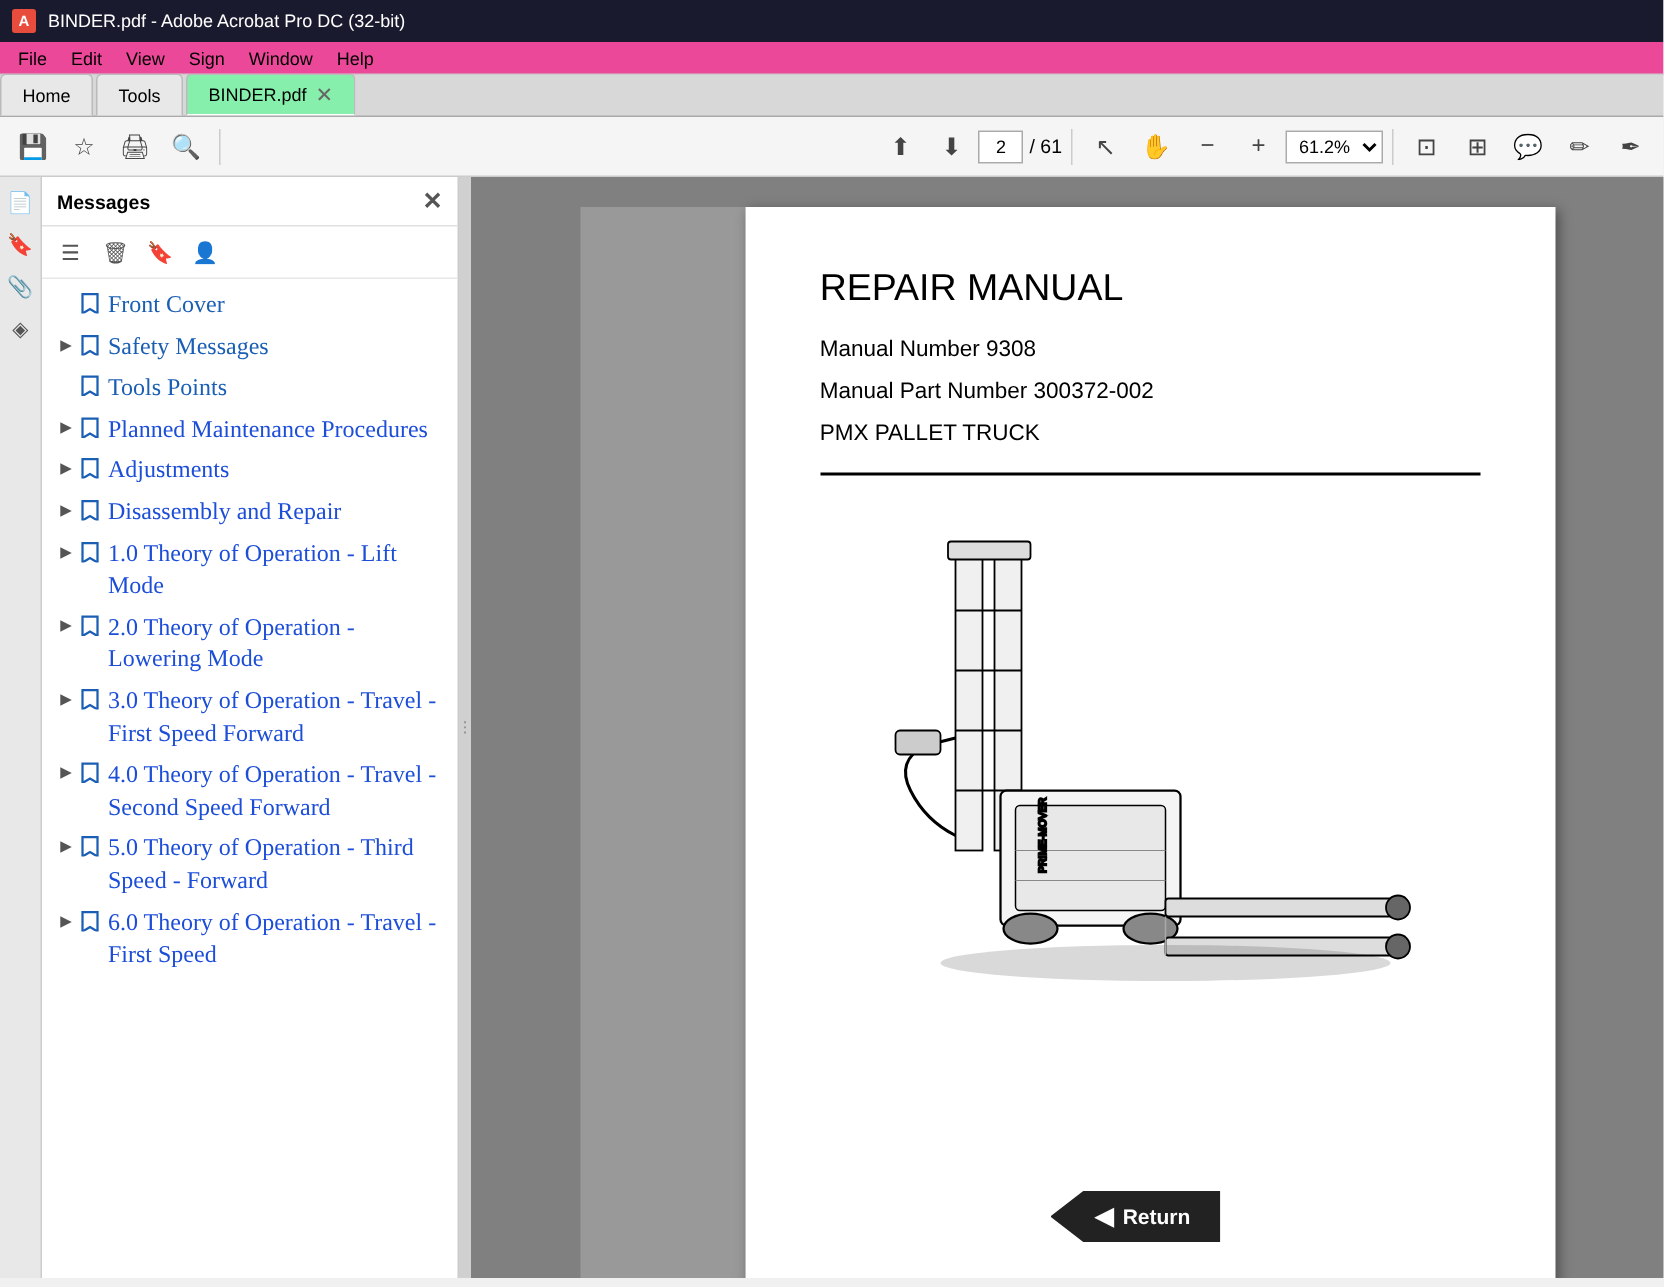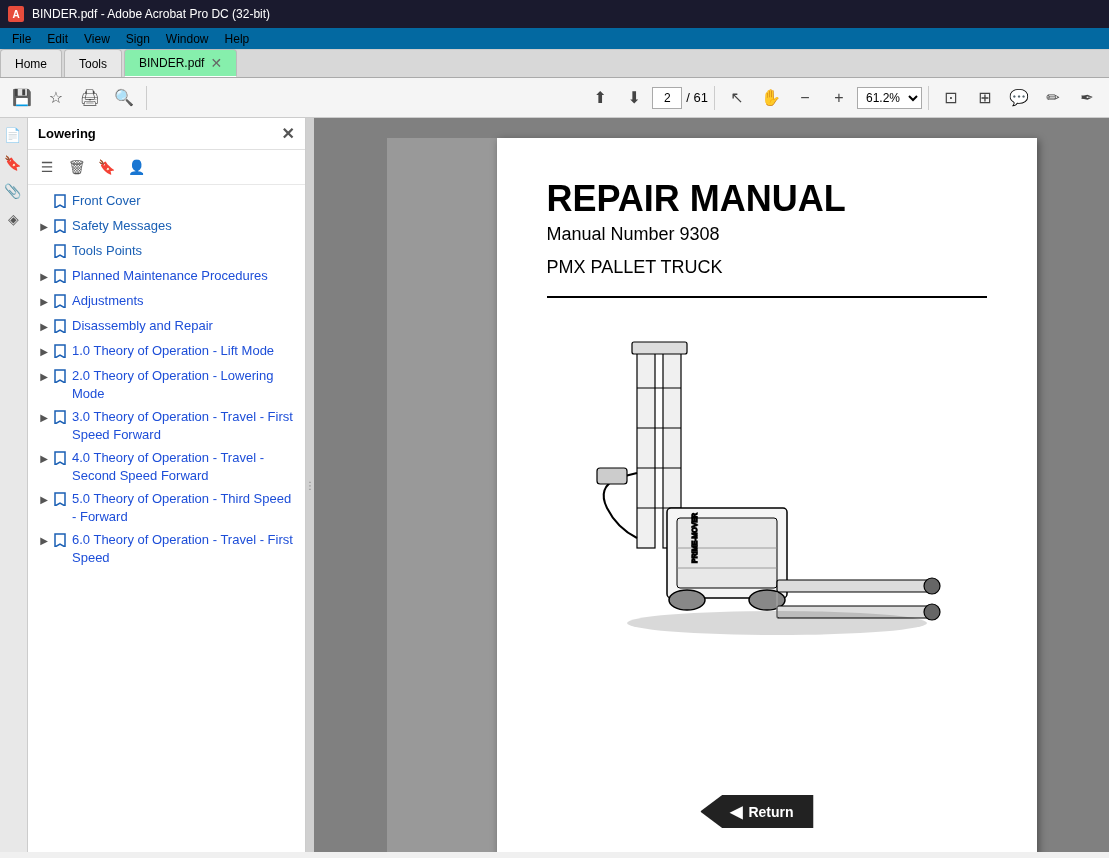--- a/index.html
+++ b/index.html
@@ -12,21 +12,21 @@
       height: 28px;
       display: flex;
       align-items: center;
       padding: 0 8px;
       font-size: 12px;
       gap: 8px;
     }
     .title-bar-icon { width: 16px; height: 16px; background: #e74c3c; border-radius: 2px; display: flex; align-items: center; justify-content: center; font-size: 10px; color: #fff; font-weight: bold; }
     .title-text { flex: 1; }
     .menu-bar {
-      background: #0369a1;
+      background: #ec4899;
       height: 22px;
       display: flex;
       align-items: center;
       padding: 2px 4px;
       border-bottom: 1px solid #ccc;
       font-size: 12px;
     }
     .menu-item { padding: 2px 8px; cursor: pointer; }
 
     
@@ -156,24 +156,25 @@
       display: flex; align-items: center; justify-content: center;
       font-size: 10px; color: #555;
       cursor: pointer;
     }
     .bm-icon {
       width: 14px; min-width: 14px;
       margin-top: 2px;
     }
     .bm-icon svg { width: 12px; height: 14px; }
     .bm-label {
-      font-size: 13px;
+      font-size: 16px;
       color: #1a5fb4;
       line-height: 1.35;
       flex: 1;
+      font-family: Liberation Serif, serif;
     }
     .bm-label.orange { color: #1d4ed8; }
 
     
     .bookmarks-scroll {
       display: flex;
       flex: 1;
       overflow: hidden;
     }
     .bookmarks-content {
@@ -209,25 +210,26 @@
     
     .pdf-page {
       width: 540px;
       min-height: 780px;
       background: #fff;
       padding: 40px 50px;
       position: relative;
       box-shadow: 2px 2px 8px rgba(0,0,0,0.4);
     }
     .pdf-title {
-      font-size: 36px;
-      font-weight: bold;
+      font-size: 25px;
+      font-weight: normal;
+      margin-bottom: 14px;
       font-family: Arial, sans-serif;
     }
-    .pdf-info { font-size: 18px; line-height: 1.6; margin-bottom: 4px; }
+    .pdf-info { font-size: 15px; line-height: 1.6; margin-bottom: 4px; }
     .pdf-divider { border: none; border-top: 2px solid #000; margin: 14px 0; }
 
     
     .truck-illustration {
       width: 400px;
       height: 340px;
       margin: 20px auto;
       display: flex;
       align-items: center;
       justify-content: center;
@@ -299,21 +301,21 @@
 
   <div class="left-icons">
     <div class="left-icon">📄</div>
     <div class="left-icon active">🔖</div>
     <div class="left-icon">📎</div>
     <div class="left-icon">◈</div>
   </div>
 
   <div class="bookmarks-panel">
     <div class="bookmarks-header">
-      <span>Lowering</span>
+      <span>Messages</span>
       <span style="cursor:pointer; font-size:16px; color:#555;">✕</span>
     </div>
     <div class="bookmarks-toolbar">
       <div class="bm-btn" title="Options">☰</div>
       <div class="bm-btn" title="Delete">🗑</div>
       <div class="bm-btn" title="New">🔖</div>
       <div class="bm-btn" title="Search">👤</div>
     </div>
     <div class="bookmarks-scroll">
       <div class="bookmarks-content">
@@ -447,20 +449,21 @@
 
   <div class="scroll-divider">⋮</div>
 
   <div class="pdf-area">
 
     <div style="width:110px; min-height:780px; background:#999; margin-right:0;"></div>
 
     <div class="pdf-page">
       <div class="pdf-title">REPAIR MANUAL</div>
       <div class="pdf-info">Manual Number 9308</div>
+      <div class="pdf-info">Manual Part Number 300372-002</div>
       <div class="pdf-info">PMX PALLET TRUCK</div>
       <hr class="pdf-divider">
 
       <div class="truck-illustration">
         <svg width="380" height="320" viewBox="0 0 380 320" fill="none" stroke="#000" stroke-width="1.5" xmlns="http://www.w3.org/2000/svg">
 
           <rect x="60" y="20" width="18" height="200" fill="#f0f0f0" stroke="#000" stroke-width="1.2"></rect>
           <rect x="86" y="20" width="18" height="200" fill="#f0f0f0" stroke="#000" stroke-width="1.2"></rect>
 
           <line x1="60" y1="60" x2="104" y2="60" stroke="#000" stroke-width="1.2"></line>

